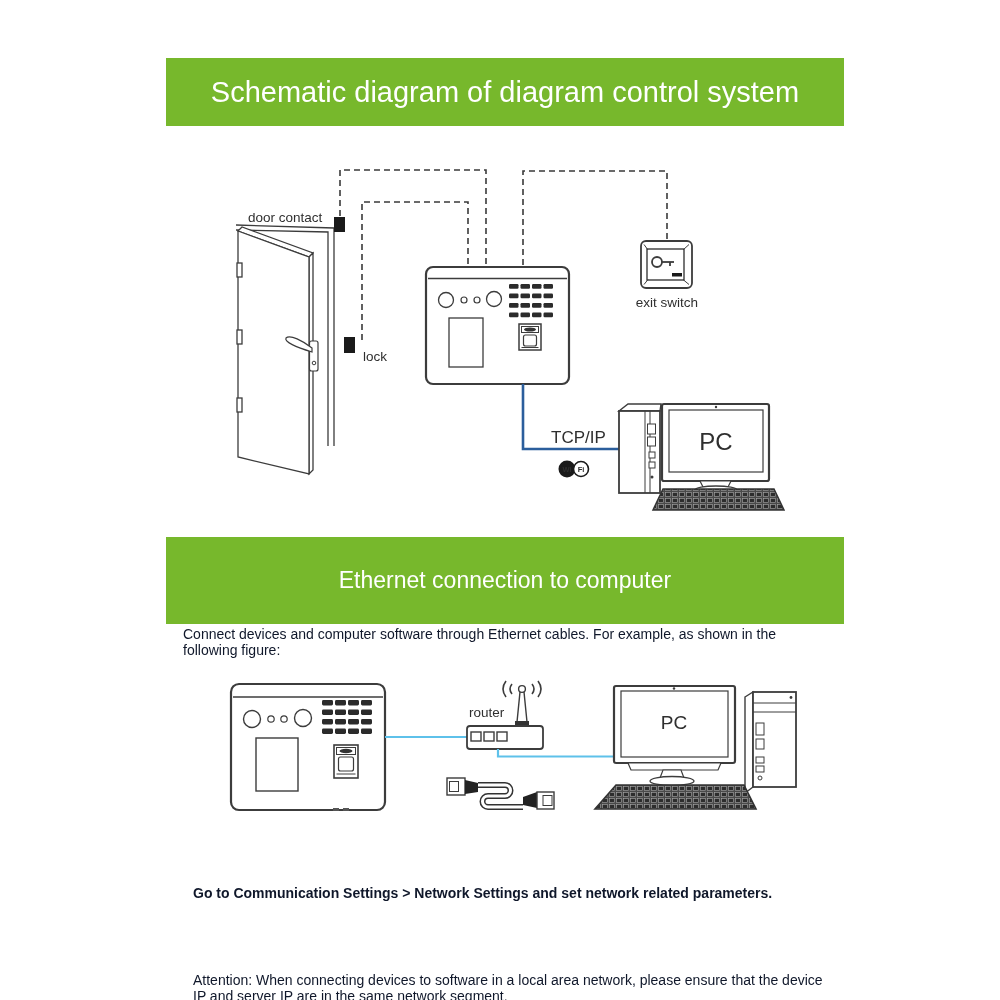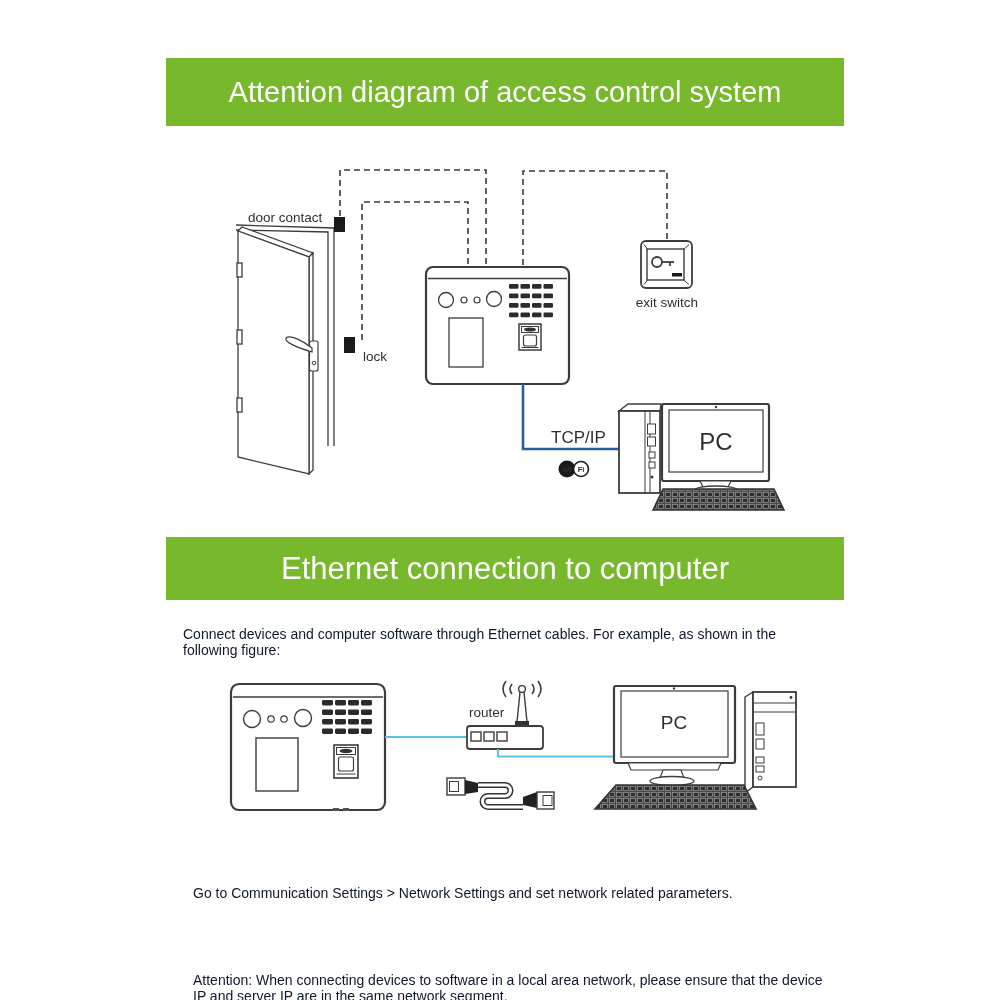--- a/index.html
+++ b/index.html
@@ -1,38 +1,38 @@
 <!DOCTYPE html>
 <html><head>
 <meta charset="utf-8">
 <style>
   html,body{margin:0;padding:0;background:#ffffff;}
   #page{position:relative;width:1000px;height:1000px;background:#ffffff;overflow:hidden;
         font-family:"Liberation Sans",sans-serif;color:#2f2f2f;}
   .banner{position:absolute;left:166px;width:678px;background:#77b82c;color:#ffffff;
           display:flex;align-items:center;justify-content:center;text-align:center;}
   #banner1{top:58px;height:68px;font-size:29px;}
-  #banner2{top:537px;height:63px;font-size:31px;}
+  #banner2{top:537px;height:87px;font-size:23px;}
   .para{position:absolute;font-size:14px;line-height:15.5px;color:#0f172a;}
   #intro{left:183px;top:627px;width:620px;}
-  #footer-goto{left:193px;top:886px;width:680px;}
+  #footer-goto{left:193px;top:886px;width:680px;font-weight:bold;}
   #footer-attention{left:193px;top:973px;width:645px;}
   svg{position:absolute;}
   #svg1{left:160px;top:140px;}
   #svg2{left:160px;top:655px;}
   svg text{font-family:"Liberation Sans",sans-serif;fill:#2f2f2f;}
   .lbl{font-size:13.5px;}
 </style>
 </head>
 <body>
 
 <div id="page">
 
   <div class="banner" id="banner1">
-    <span>Attention diagram of access control system</span>
+    <span>Schematic diagram of diagram control system</span>
   </div>
 
   <svg id="svg1" width="690" height="395" viewBox="160 140 690 395">
     <defs>
       <pattern id="kb1" patternUnits="userSpaceOnUse" width="7" height="6">
         <rect width="7" height="6" fill="#4a4a4a"></rect>
         <rect x="0.6" y="0.6" width="5" height="4" fill="#2d2d2d" stroke="#a8a8a8" stroke-width="0.6"></rect>
       </pattern>
     </defs>
 

